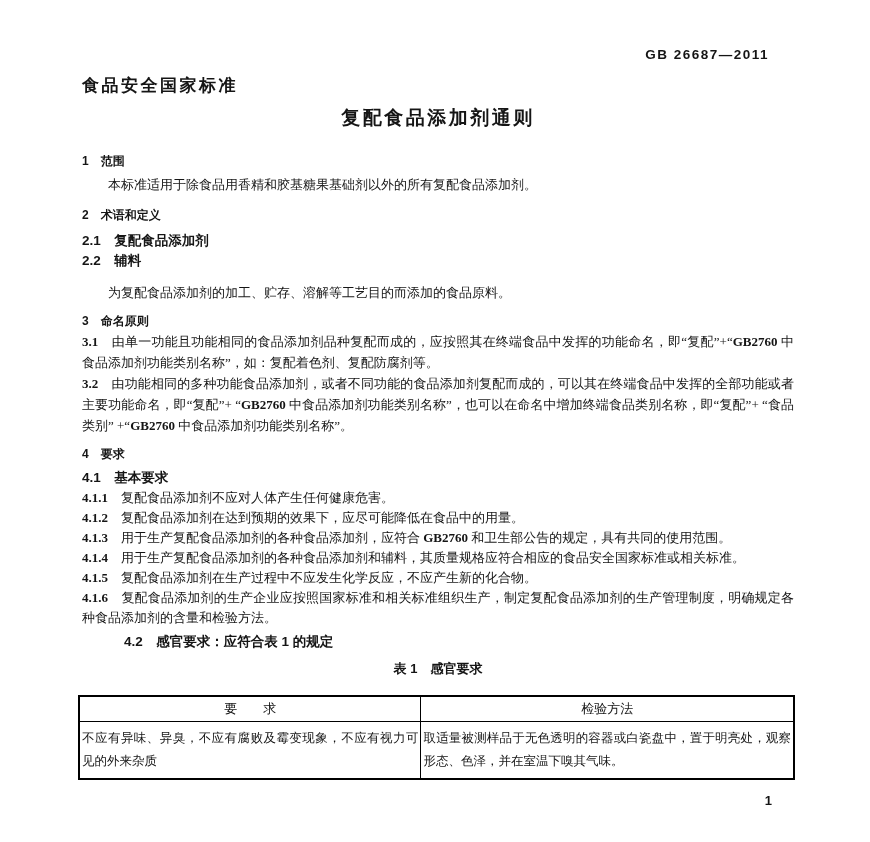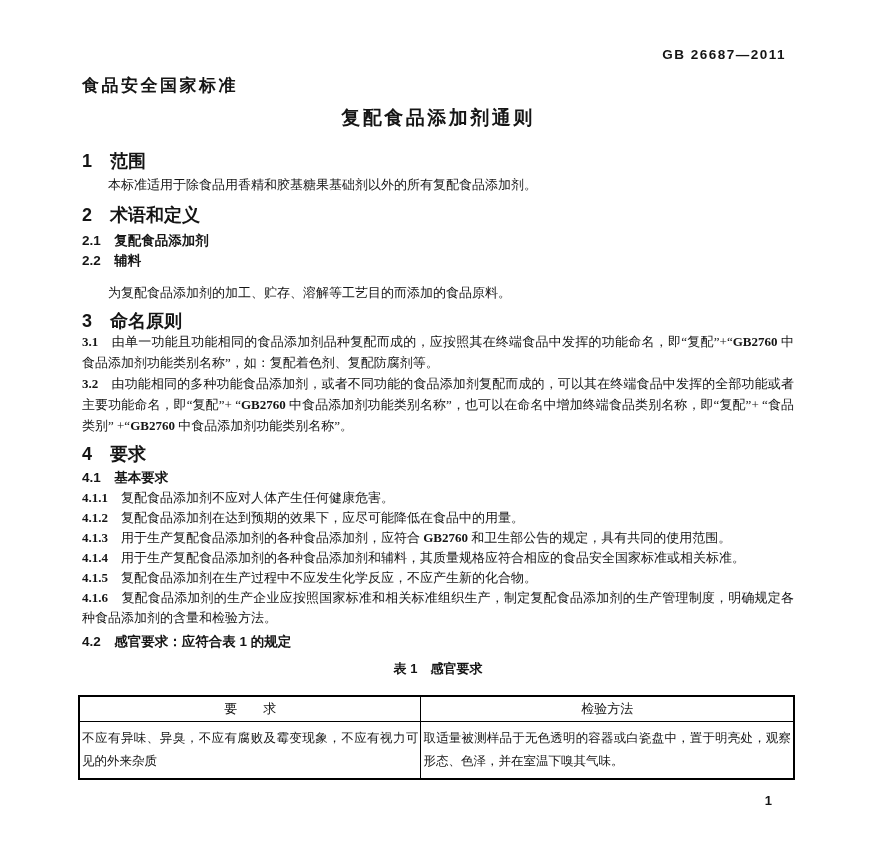--- a/index.html
+++ b/index.html
@@ -10,40 +10,40 @@
     color:#151515;
     font-family:"Liberation Serif","DejaVu Serif",serif;
     font-size:13px;
     overflow:hidden;
   }
   .content{
     position:absolute;left:82px;top:0;width:712px;
     text-align:justify;
   }
   .std-no{
-    position:absolute;top:47px;right:84px;
+    position:absolute;top:47px;right:101px;
     font-family:"Liberation Sans","DejaVu Sans",sans-serif;
     font-weight:bold;font-size:13.5px;letter-spacing:1.5px;
   }
   .doc-title{
     margin-top:76px;
     font-weight:bold;
     font-family:"Liberation Sans","DejaVu Sans",sans-serif;
     font-size:17px;line-height:20px;letter-spacing:2.5px;
   }
   .doc-subtitle{
     margin-top:11px;
     text-align:center;font-weight:bold;
     font-family:"Liberation Sans","DejaVu Sans",sans-serif;
     font-size:19px;line-height:22px;letter-spacing:2.5px;
   }
   h2.sec{
     margin:0;margin-top:22px;
     font-family:"Liberation Sans","DejaVu Sans",sans-serif;
-    font-size:18px;font-weight:bold;line-height:20px;
+    font-size:12px;font-weight:bold;line-height:20px;
     text-align:left;
   }
   h3.sub{
     margin:0;margin-top:6px;
     font-family:"Liberation Sans","DejaVu Sans",sans-serif;
     font-size:13.5px;font-weight:bold;line-height:20px;
     text-align:left;
   }
   p.body-para{
     margin:0;margin-top:4px;
@@ -121,21 +121,21 @@
     <p class="clause clause-s3 mt2"><span class="b">3.2</span><span>　由功能相同的多种功能食品添加剂，或者不同功能的食品添加剂复配而成的，可以其在终端食品中发挥的全部功能或者主要功能命名，即“复配”+ “</span><span class="b">GB2760</span><span> 中食品添加剂功能类别名称”，也可以在命名中增加终端食品类别名称，即“复配”+ “食品类别” +“</span><span class="b">GB2760</span><span> 中食品添加剂功能类别名称”。</span></p>
 
     <h2 class="sec" style="margin-top:8px;">4　要求</h2>
     <h3 class="sub" style="margin-top:4px;">4.1　基本要求</h3>
     <p class="clause"><span class="b">4.1.1</span><span>　复配食品添加剂不应对人体产生任何健康危害。</span></p>
     <p class="clause"><span class="b">4.1.2</span><span>　复配食品添加剂在达到预期的效果下，应尽可能降低在食品中的用量。</span></p>
     <p class="clause"><span class="b">4.1.3</span><span>　用于生产复配食品添加剂的各种食品添加剂，应符合 </span><span class="b">GB2760</span><span> 和卫生部公告的规定，具有共同的使用范围。</span></p>
     <p class="clause"><span class="b">4.1.4</span><span>　用于生产复配食品添加剂的各种食品添加剂和辅料，其质量规格应符合相应的食品安全国家标准或相关标准。</span></p>
     <p class="clause"><span class="b">4.1.5</span><span>　复配食品添加剂在生产过程中不应发生化学反应，不应产生新的化合物。</span></p>
     <p class="clause"><span class="b">4.1.6</span><span>　复配食品添加剂的生产企业应按照国家标准和相关标准组织生产，制定复配食品添加剂的生产管理制度，明确规定各种食品添加剂的含量和检验方法。</span></p>
-    <h3 class="sub" style="margin-top:4px;">4.2　感官要求：应符合表 1 的规定</h3>
+    <h3 class="sub" style="margin-top:4px;margin-left:42px;">4.2　感官要求：应符合表 1 的规定</h3>
 
     <div class="table-caption">表 1　感官要求</div>
 
     <table class="t1">
       <thead>
         <tr>
           <th class="col-req">要　　求</th>
           <th>检验方法</th>
         </tr>
       </thead>

